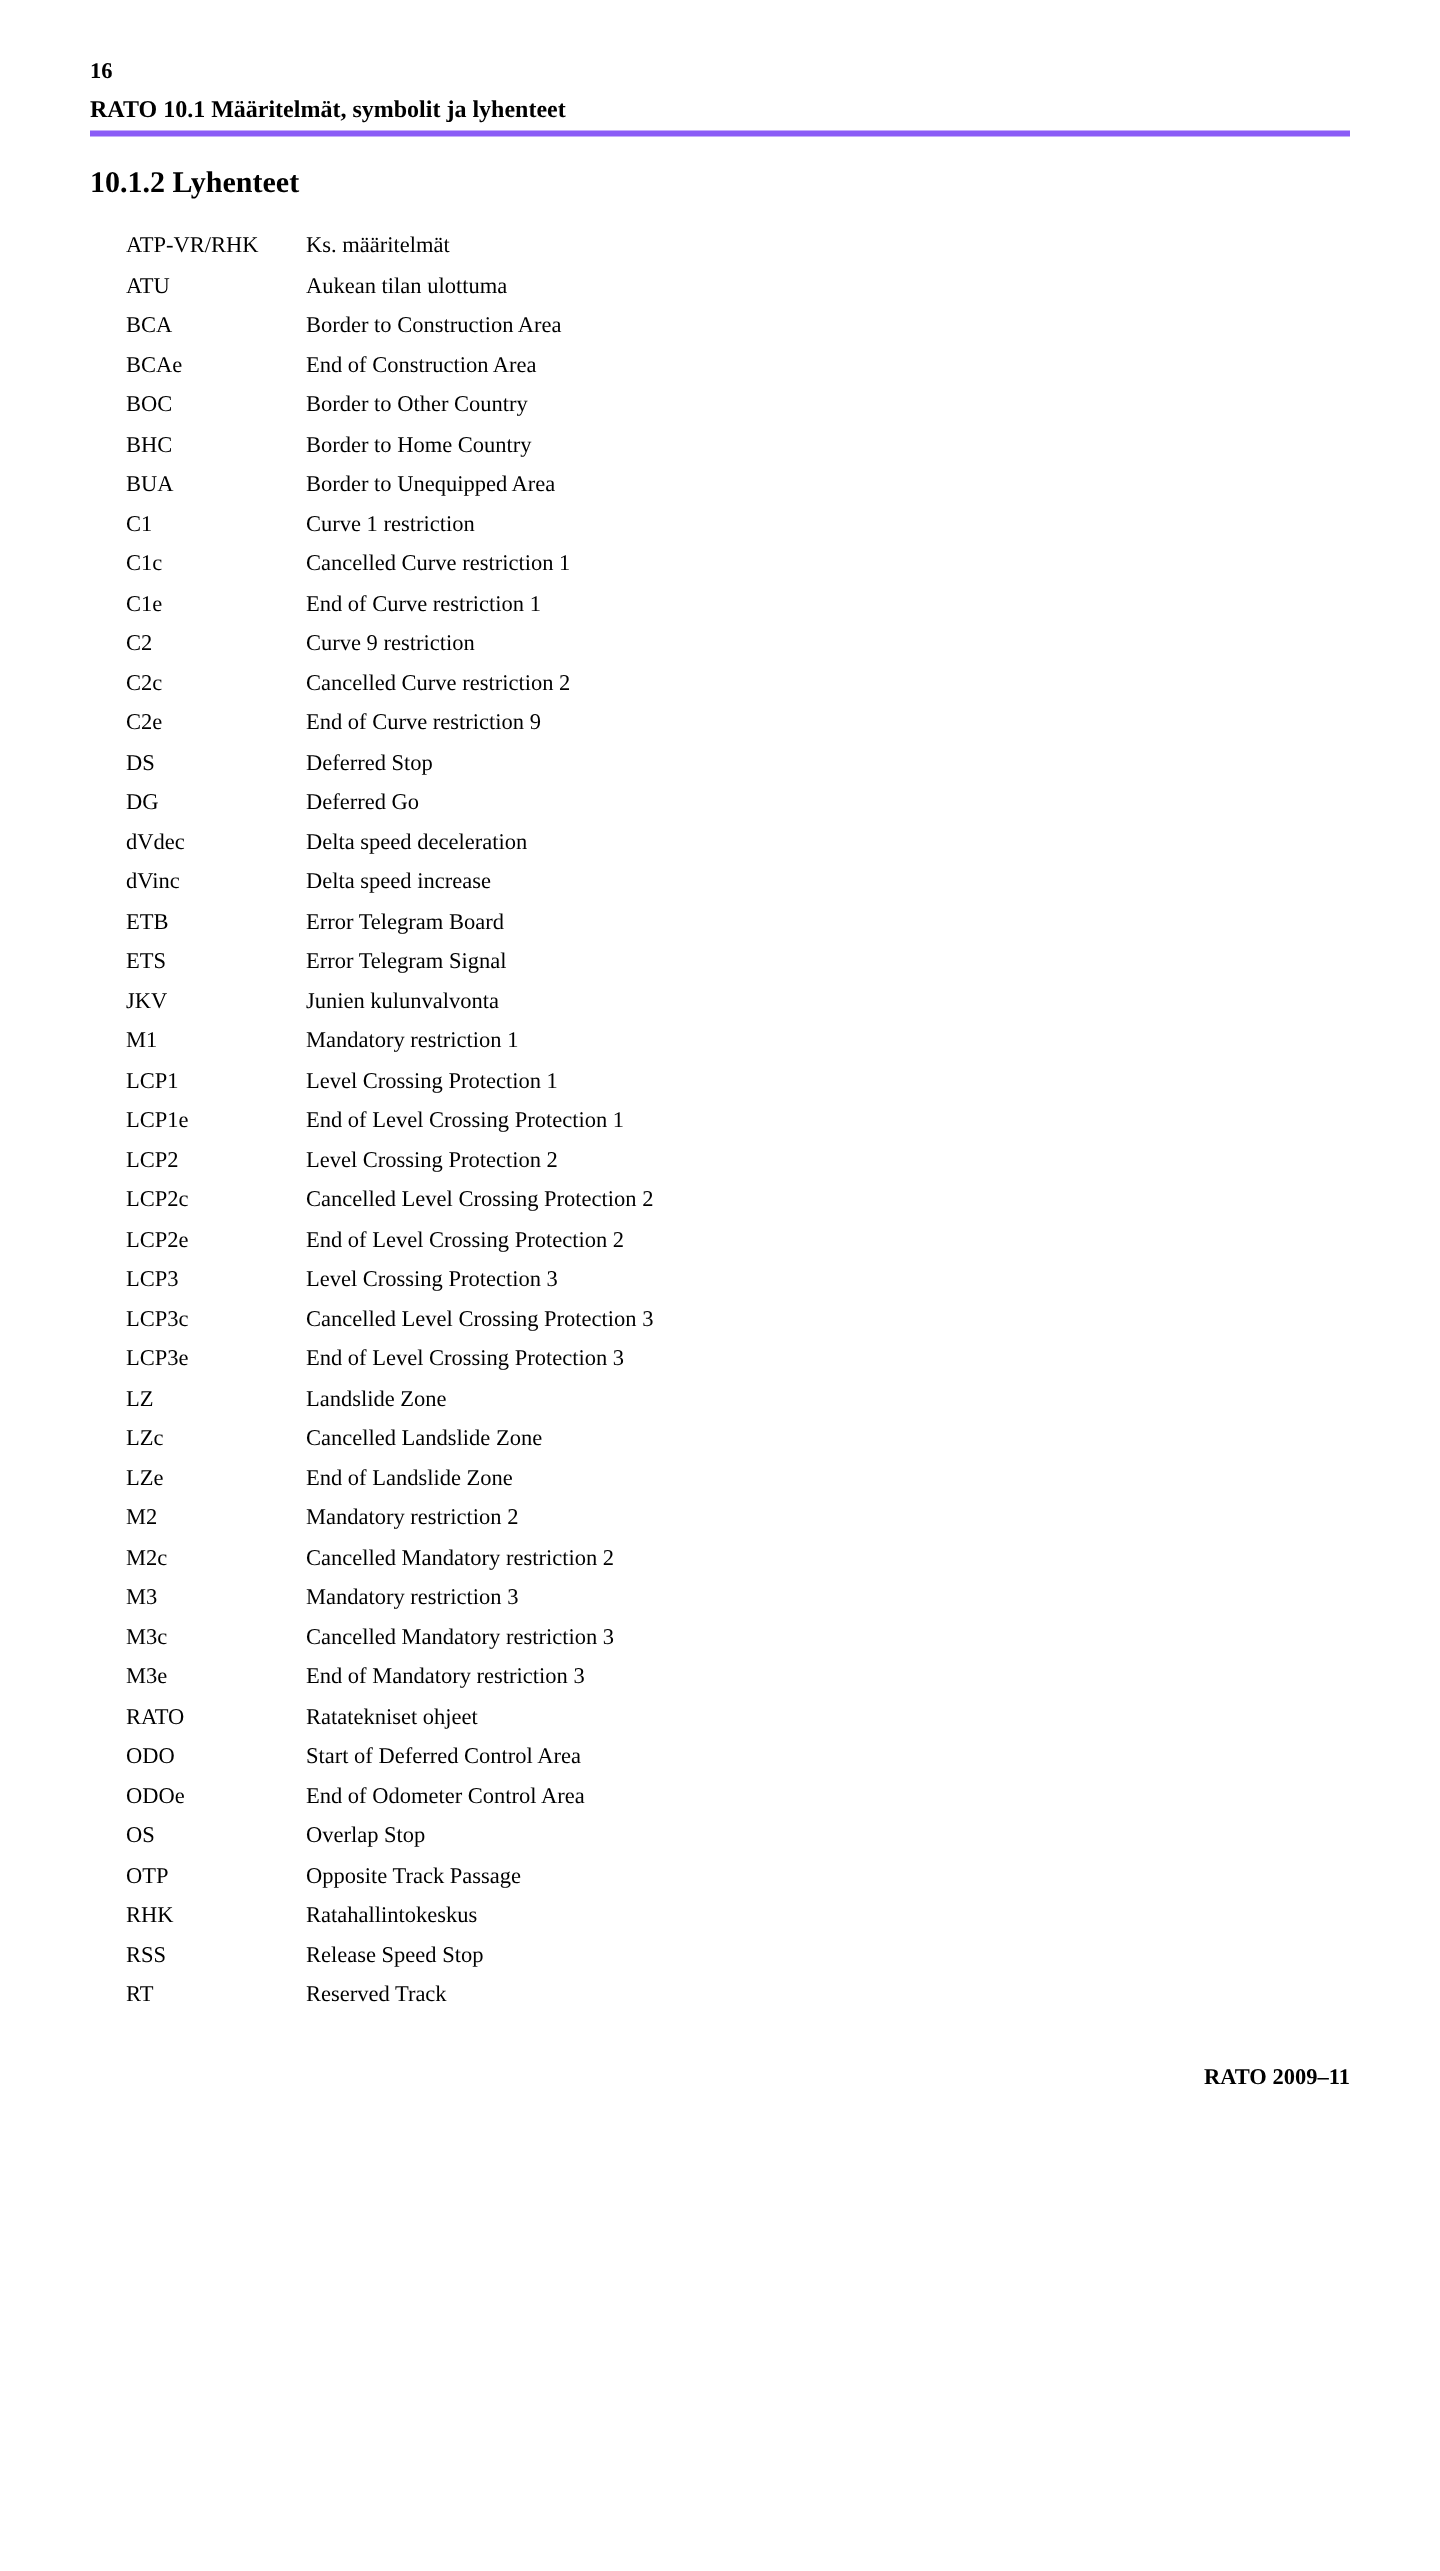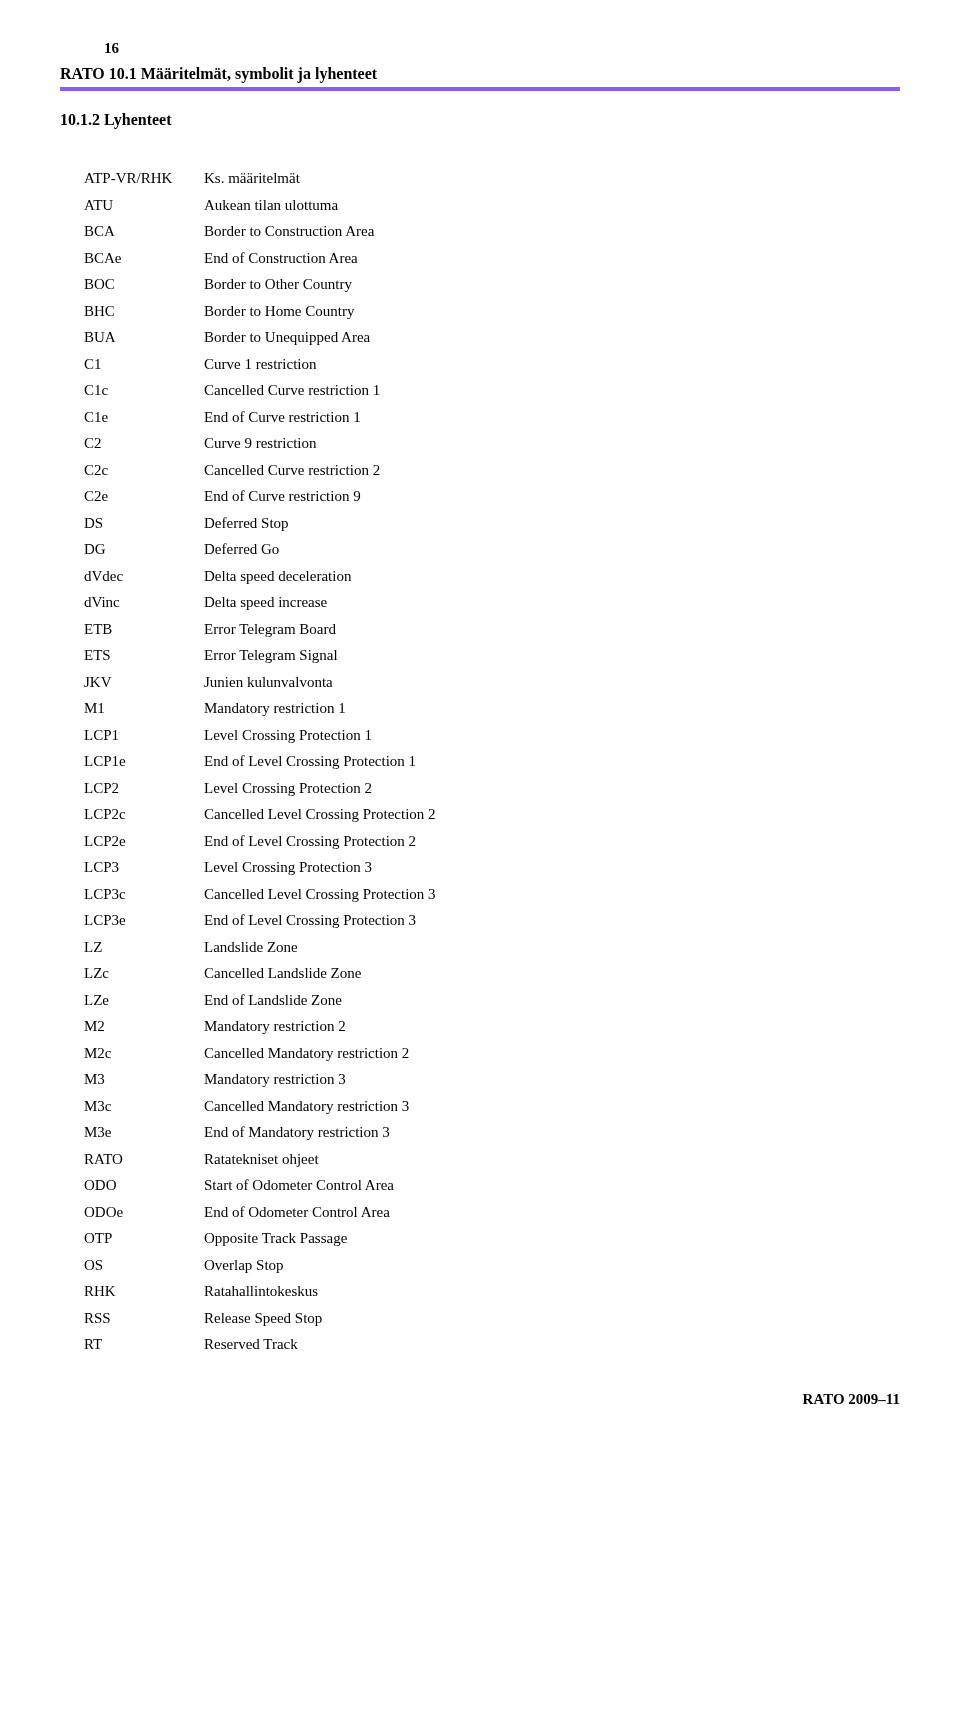--- a/index.html
+++ b/index.html
@@ -17,35 +17,34 @@
       position: relative;
     }
     .page {
       padding: 40px 60px 80px 60px;
       position: relative;
     }
     .page-number-top {
       font-size: 15px;
       font-weight: bold;
       margin-bottom: 8px;
-      margin-left: 44px;
     }
     .section-header {
       border-bottom: 4px solid #8b5cf6;
       padding-bottom: 4px;
       margin-bottom: 20px;
     }
     .section-header-title {
       font-size: 16px;
       font-weight: bold;
     }
     .subsection-title {
-      font-size: 16px;
-      font-weight: bold;
-      margin-bottom: 36px;
+      font-size: 20px;
+      font-weight: bold;
+      margin-bottom: 17px;
       margin-top: 16px;
     }
     .abbreviations-table {
       width: 100%;
       border-collapse: collapse;
       margin-left: 20px;
     }
     .abbreviations-table tr td {
       padding: 2px 4px;
       vertical-align: top;
@@ -227,35 +226,35 @@
         <tr>
           <td>M3e</td>
           <td>End of Mandatory restriction 3</td>
         </tr>
         <tr>
           <td>RATO</td>
           <td>Ratatekniset ohjeet</td>
         </tr>
         <tr>
           <td>ODO</td>
-          <td>Start of Odometer Control Area</td>
+          <td>Start of Deferred Control Area</td>
         </tr>
         <tr>
           <td>ODOe</td>
           <td>End of Odometer Control Area</td>
         </tr>
         <tr>
+          <td>OS</td>
+          <td>Overlap Stop</td>
+        </tr>
+        <tr>
           <td>OTP</td>
           <td>Opposite Track Passage</td>
         </tr>
         <tr>
-          <td>OS</td>
-          <td>Overlap Stop</td>
-        </tr>
-        <tr>
           <td>RHK</td>
           <td>Ratahallintokeskus</td>
         </tr>
         <tr>
           <td>RSS</td>
           <td>Release Speed Stop</td>
         </tr>
         <tr>
           <td>RT</td>
           <td>Reserved Track</td>

